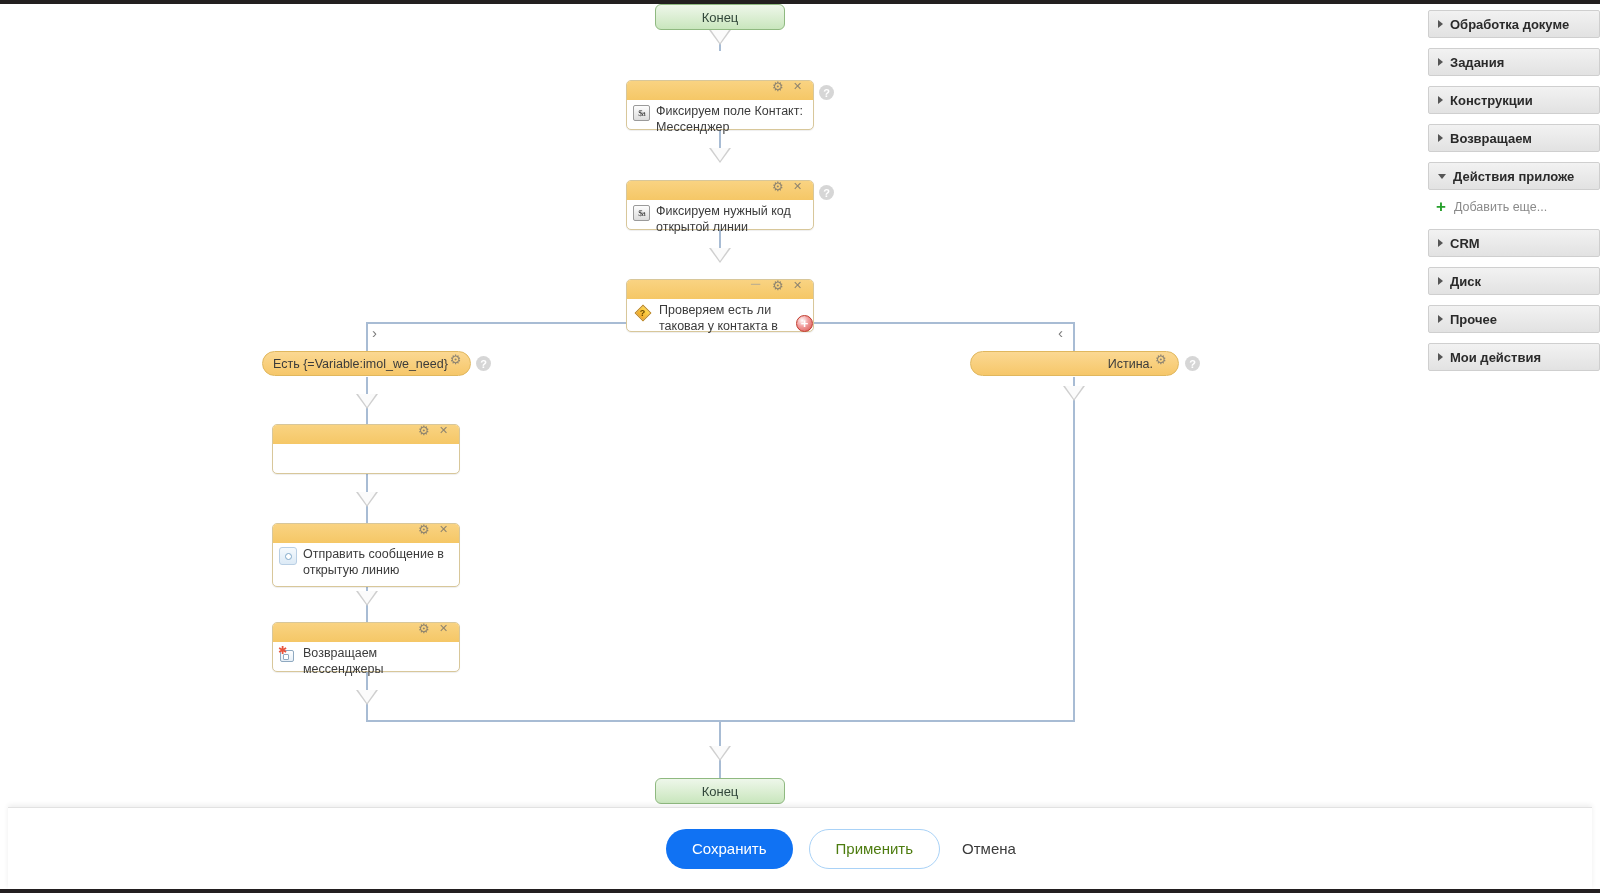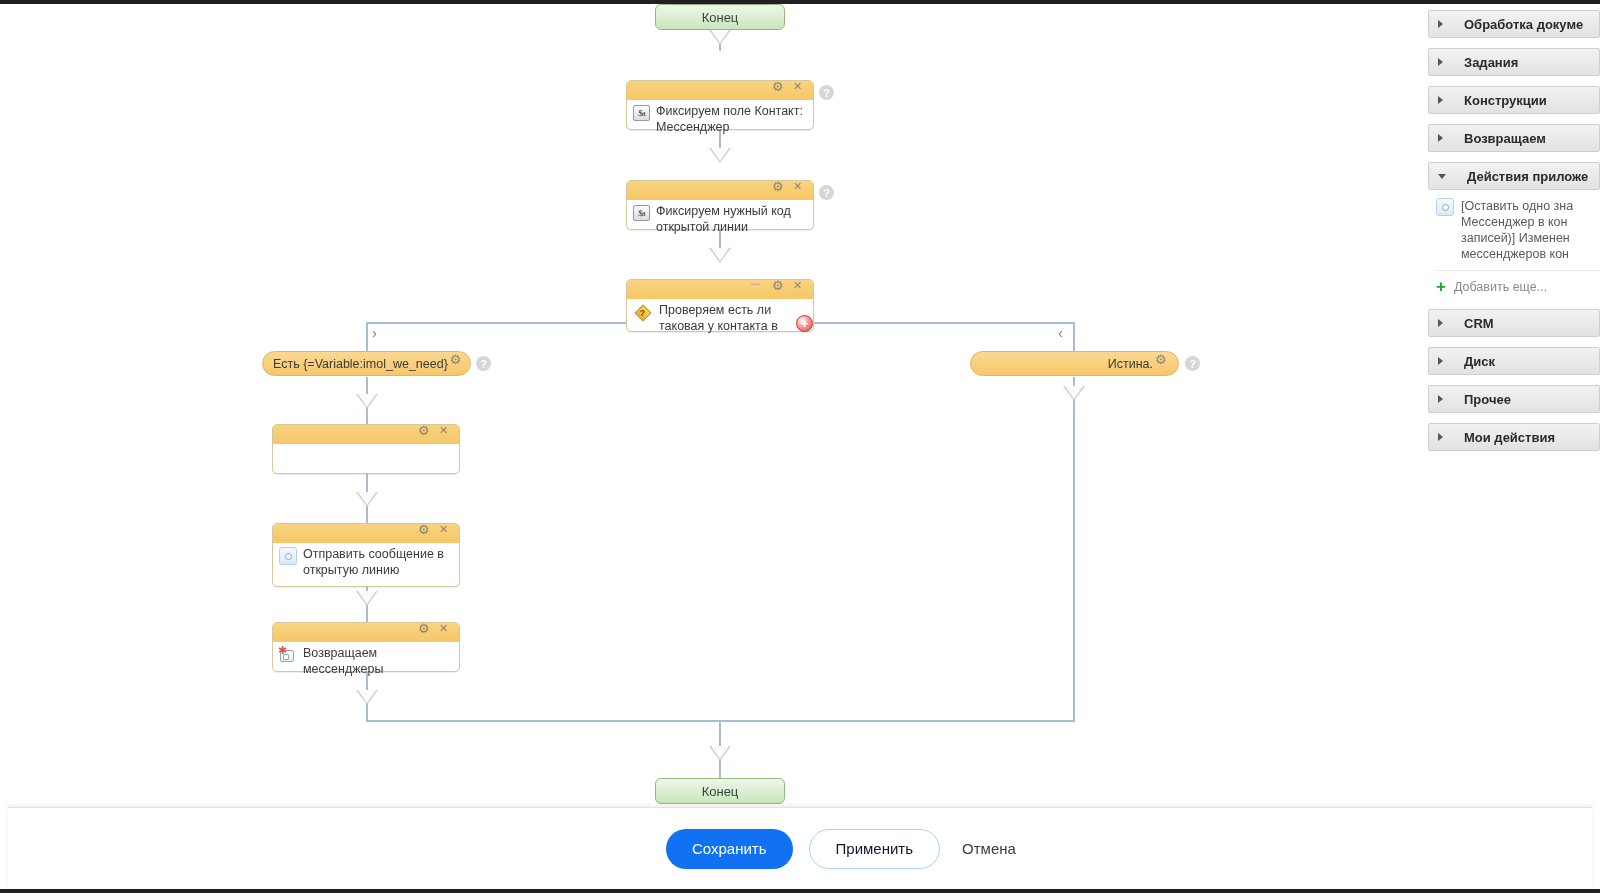--- a/index.html
+++ b/index.html
@@ -88,42 +88,42 @@
     background:radial-gradient(circle at 35% 30%, #fff 0%, #f2a2a2 40%, #d9534f 100%);
     border:1px solid #c0392b; display:flex;align-items:center;justify-content:center;
     color:#fff;font-size:13px;font-weight:bold;line-height:1; cursor:pointer;}
 
   
   .sidebar { position:absolute; left:1424px; top:4px; width:176px; height:803px;
     background:#fff; padding-top:6px; overflow:hidden; }
   .sb-group { margin:0 0 10px 4px; }
   .sb-head { height:28px; background:linear-gradient(#f2f2f2,#e2e2e2);
     border:1px solid #cfcfcf; border-radius:2px;
-    display:flex; align-items:center; padding-left:9px; gap:21px;
+    display:flex; align-items:center; padding-left:9px; gap:7px;
     font-size:13px; font-weight:bold; color:#2a2a2a; white-space:nowrap; cursor:pointer; }
   .tri-r { width:0;height:0;border-top:4px solid transparent;border-bottom:4px solid transparent;
     border-left:5px solid #555; }
   .tri-d { width:0;height:0;border-left:4px solid transparent;border-right:4px solid transparent;
     border-top:5px solid #555; }
   .sb-body { padding:8px 0 0 8px; }
   .sb-item { display:flex; gap:7px; align-items:flex-start; padding-bottom:8px;
     border-bottom:1px solid #eaeaea; margin-bottom:7px; cursor:pointer; }
   .sb-item .t { font-size:12.5px; line-height:16px; color:#5a5a5a; white-space:nowrap; }
   .sb-add { display:flex; align-items:center; gap:8px; font-size:12.5px; color:#8a8a8a; cursor:pointer; }
   .sb-add .p { color:#27a02c; font-size:17px; font-weight:bold; line-height:1; }
 
   
   .bottombar { position:absolute; left:8px; top:807px; width:1584px; height:82px;
     background:#fff; border-top:1px solid #e2e2e2;
     box-shadow:0 -2px 5px rgba(0,0,0,.07);
     display:flex; align-items:center; padding-left:658px; gap:16px; }
   .btn-primary { height:40px; padding:0 26px; border-radius:20px; border:none;
     background:#1072f3; color:#fff; font-size:15px; cursor:pointer; font-family:inherit;}
   .btn-outline { height:40px; padding:0 26px; border-radius:20px;
-    border:1px solid #a9d2f7; background:#fff; color:#0f172a; font-size:15px; cursor:pointer; font-family:inherit;}
+    border:1px solid #a9d2f7; background:#fff; color:#4d7c0f; font-size:15px; cursor:pointer; font-family:inherit;}
   .btn-plain { background:none; border:none; color:#3b3b3b; font-size:15px; cursor:pointer; font-family:inherit;}
 </style>
 </head>
 <body>
 
 <div id="root">
   <div class="top-strip"></div>
 
   <div class="canvas">
 
@@ -293,29 +293,20 @@
         <span>Возвращаем</span>
       </div>
     </div>
 
     <div class="sb-group">
       <div class="sb-head">
         <span class="tri-d"></span>
         <span>Действия приложе</span>
       </div>
       <div class="sb-body">
-        <div class="sb-item">
-          <span class="icon-app">
-              <i></i>
-            </span>
-          <span class="t" style="white-space:pre;">[Оставить одно зна
-Мессенджер в кон
-записей)] Изменен
-мессенджеров кон</span>
-        </div>
         <div class="sb-add">
           <span class="p">+</span>
           <span>Добавить еще...</span>
         </div>
       </div>
     </div>
 
     <div class="sb-group" style="margin-top:14px;">
       <div class="sb-head">
         <span class="tri-r"></span>

